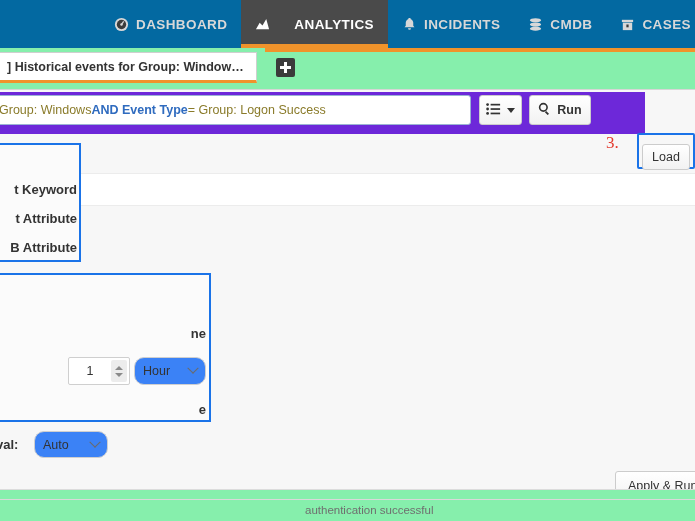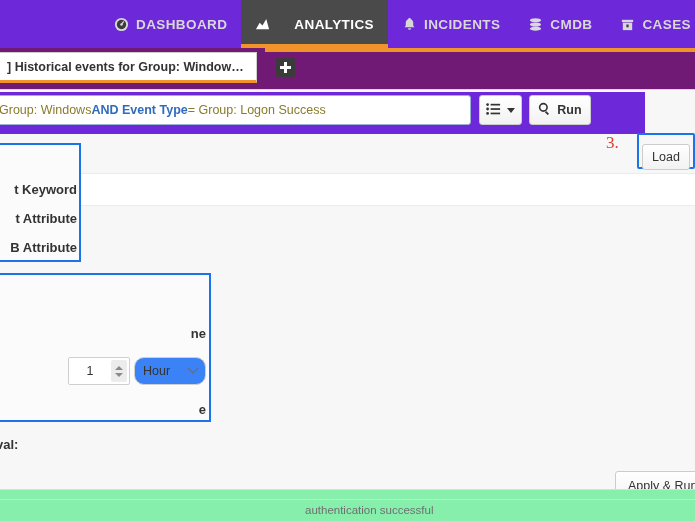--- a/index.html
+++ b/index.html
@@ -9,21 +9,21 @@
     width: 695px; height: 521px;
     overflow: hidden;
     background: #f7f7f7;
     font-family: "Liberation Sans", sans-serif;
   }
   #app { position: relative; width: 695px; height: 521px; overflow: hidden; }
 
   
   .navbar {
     position: absolute; top: 0; left: 0; width: 695px; height: 48px;
-    background: #6d28d9;
+    background: #0369a1;
     display: flex; align-items: stretch; justify-content: flex-start;
     padding-left: 100px;
     overflow: hidden;
   }
   .nav-item {
     display: flex; align-items: center; gap: 7px;
     padding: 0 14px;
     color: #d8d8d8;
     font-size: 13.5px;
     font-weight: 600;
@@ -41,21 +41,21 @@
     content: "";
     position: absolute; left: 0; right: 0; bottom: 0; height: 4px;
     background: #f0932b;
   }
   .nav-ico { display: inline-flex; width: 15px; height: 15px; align-items: center; justify-content: center; }
   .nav-ico svg { display: block; }
 
   
   .tabstrip {
     position: absolute; top: 48px; left: 0; width: 695px; height: 42px;
-    background: #701a75;
+    background: #86efac;
     border-bottom: 1px solid #d6d6d6;
   }
   .tabstrip .orange-bar {
     position: absolute; top: 0; left: 265px; right: 0; height: 4px;
     background: #f0932b;
   }
   .tab-chip {
     position: absolute; top: 4px; left: -6px;
     height: 31px;
     background: #ffffff;
@@ -433,20 +433,24 @@
       <span class="dn"></span>
     </span>
   </div>
 
   <div class="sel unit-select">
     <span>Hour</span>
     <span class="chev"></span>
   </div>
 
   <div class="interval-label">val:</div>
+  <div class="sel interval-select">
+    <span>Auto</span>
+    <span class="chev"></span>
+  </div>
 
   <div class="btn apply-btn">Apply &amp; Run</div>
 
   <div class="bottom-strip">
     <div class="bt-sep"></div>
     <div class="bt-row">
       <span class="bt-cell" style="left:305px;">authentication successful</span>
     </div>
   </div>
 

